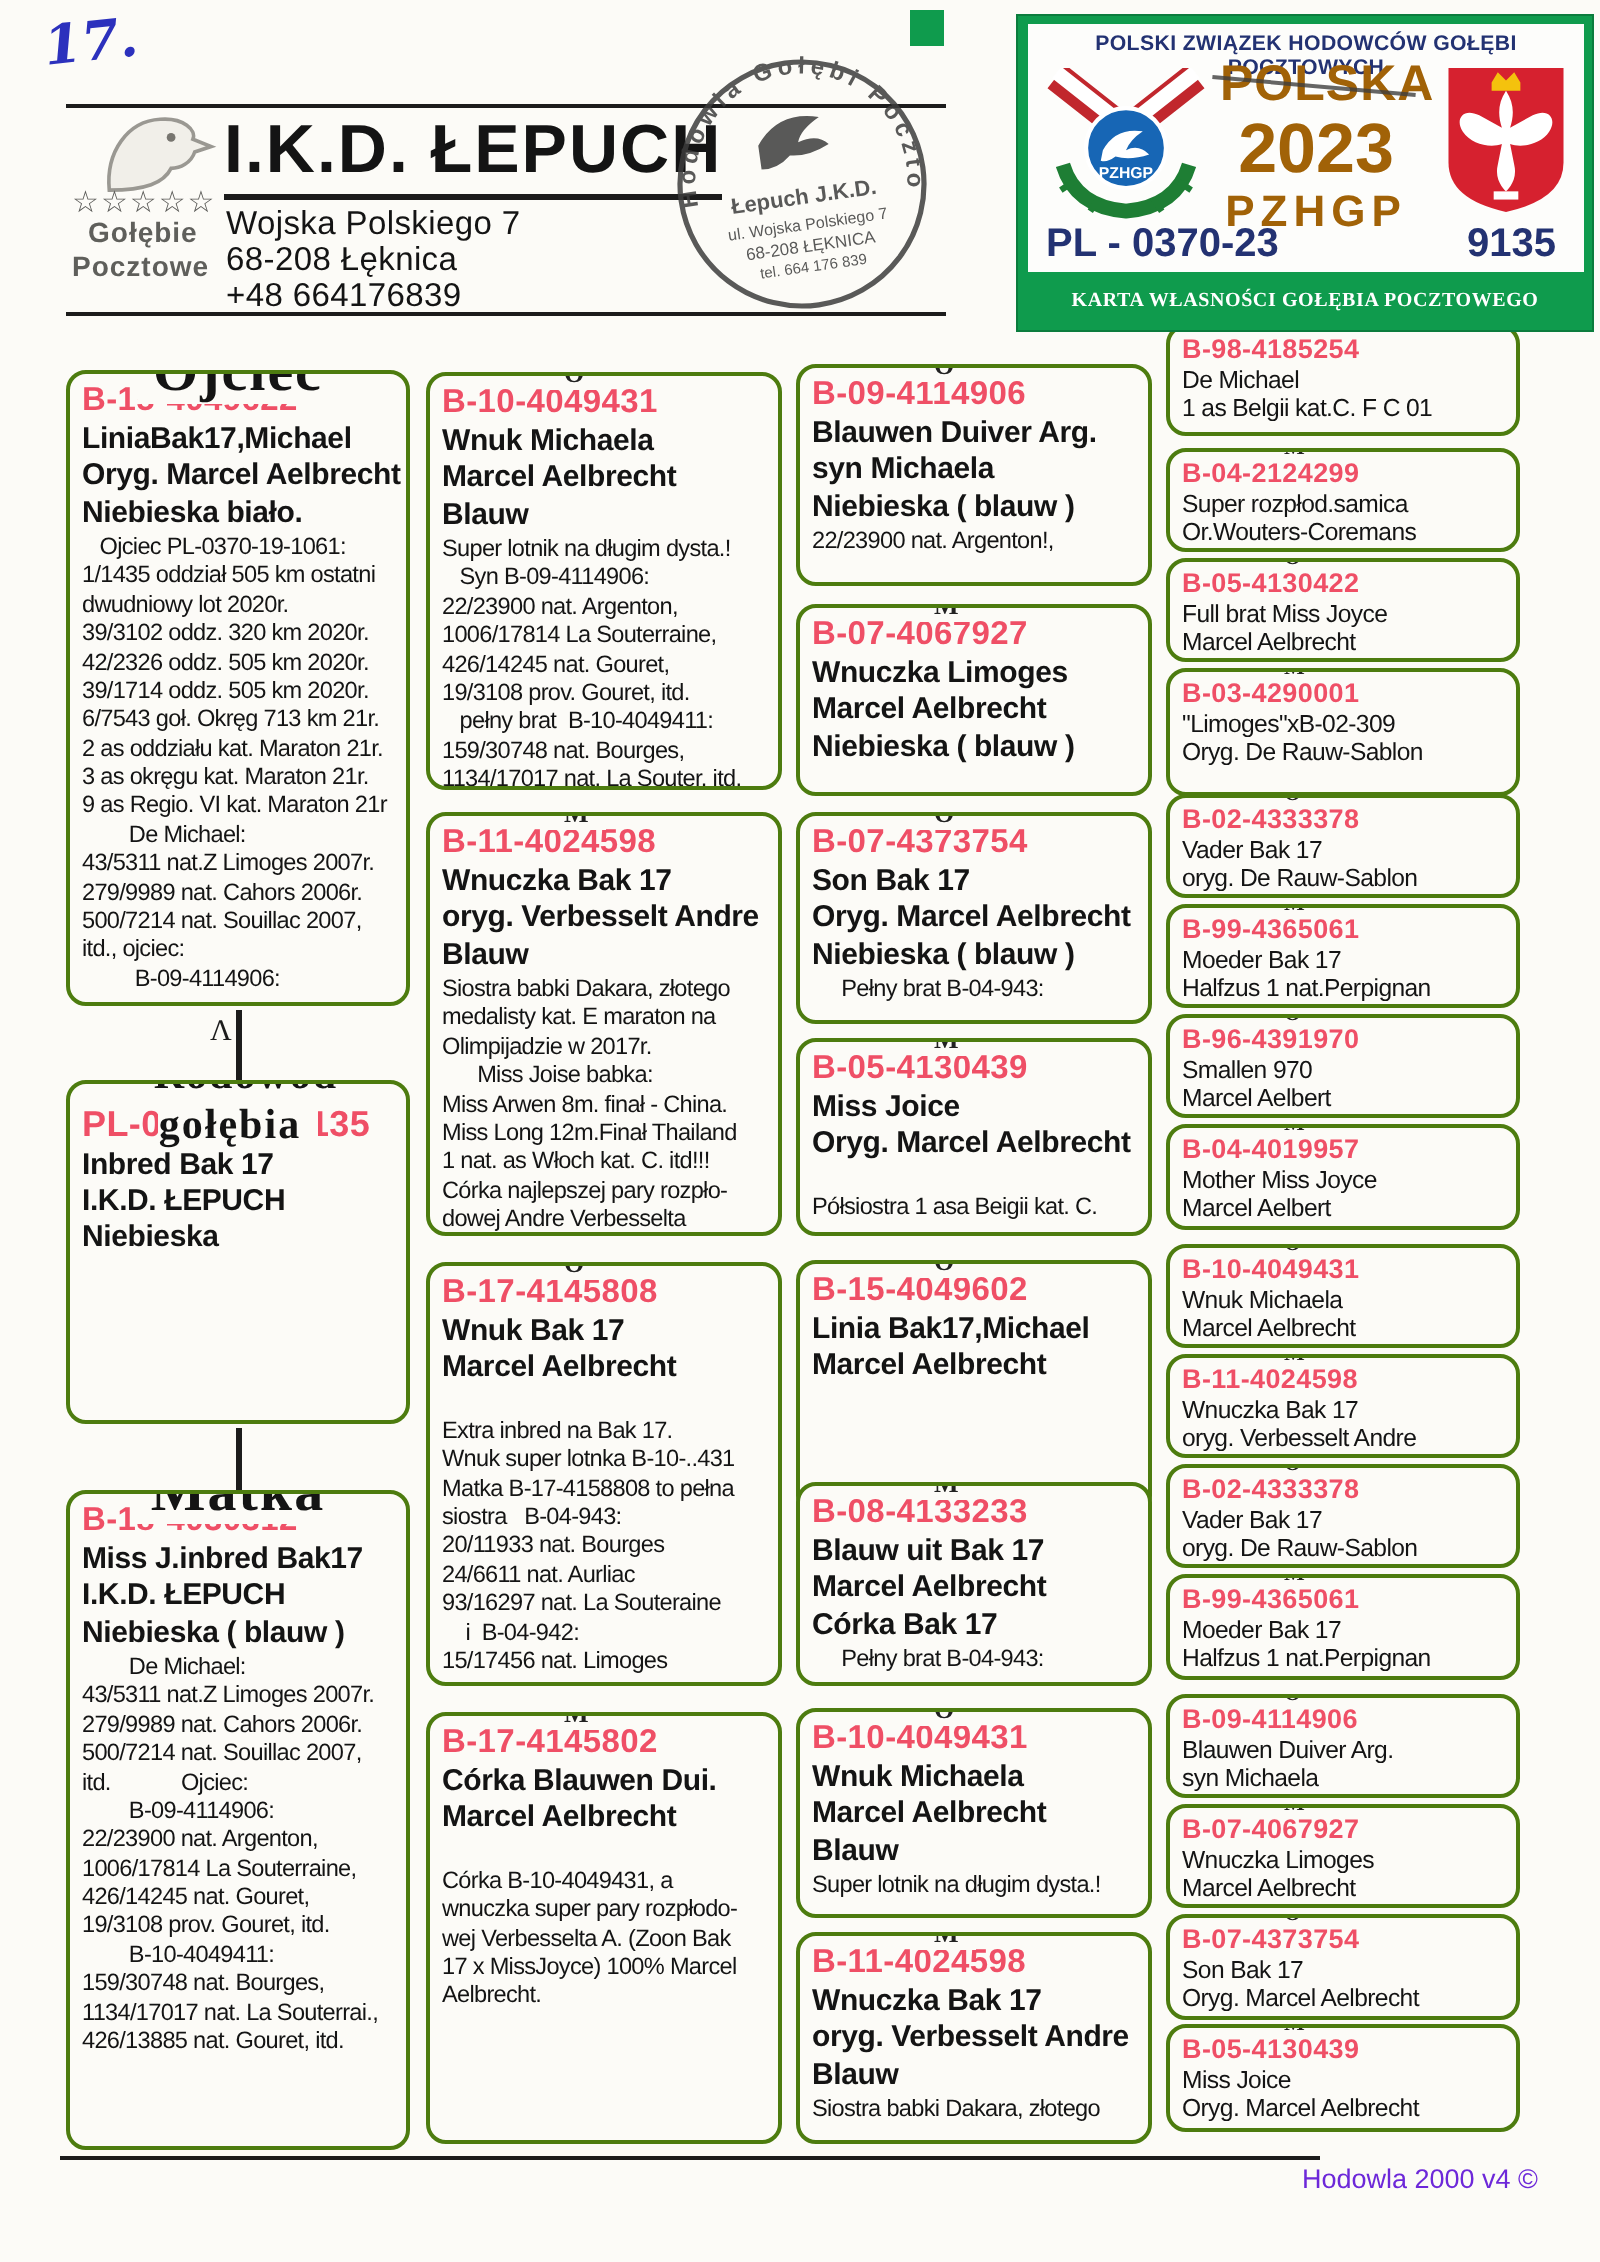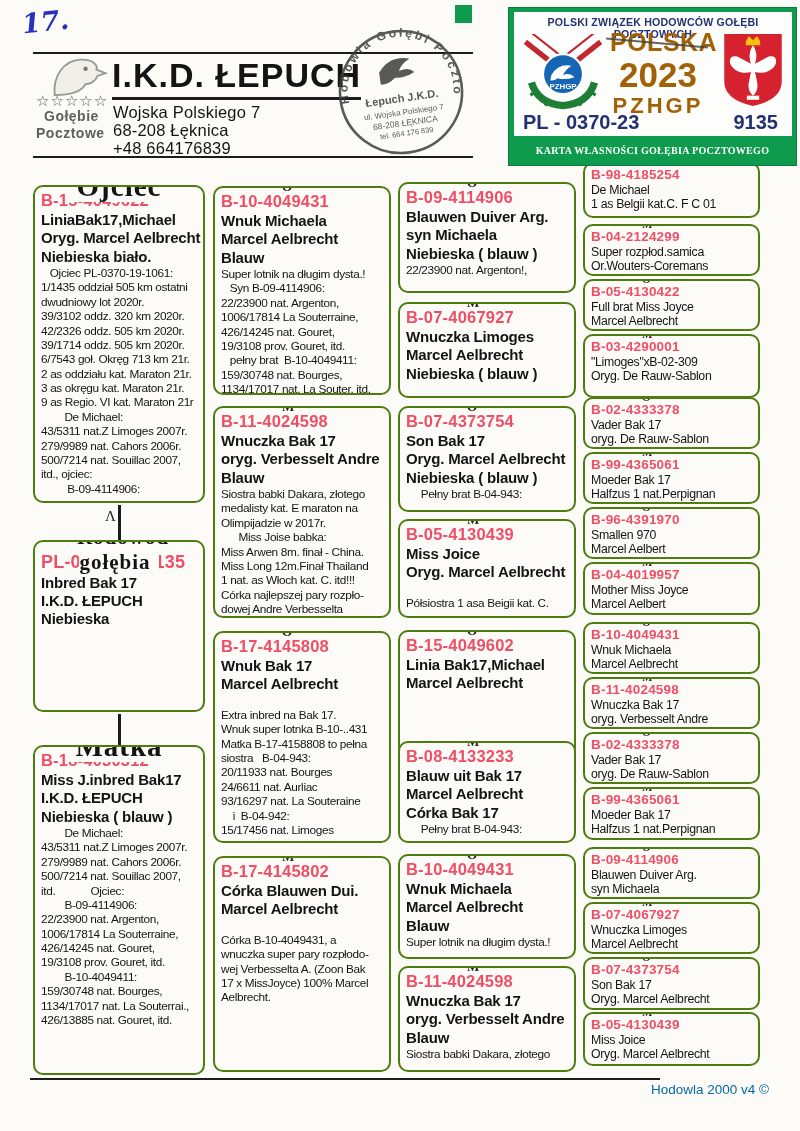--- a/index.html
+++ b/index.html
@@ -46,21 +46,21 @@
   .ring{font-weight:bold;color:#ef4f66;font-size:16.5px;letter-spacing:.2px;line-height:1.25;}
   .ring.small{font-size:13.5px;line-height:1.15;}
   .bline{font-weight:bold;font-size:15px;line-height:1.23;letter-spacing:-.2px;white-space:pre;}
   .tline{font-size:11.8px;line-height:1.22;letter-spacing:-.35px;white-space:pre;}
   .gline{font-size:12.3px;line-height:1.2;letter-spacing:-.3px;white-space:pre;}
   .tick-l{position:absolute;left:-15px;top:50%;width:14px;height:2px;background:#1c1c1c;}
   .tick-r{position:absolute;right:-13px;top:50%;width:12px;height:2px;background:#1c1c1c;}
   .vline{position:absolute;width:2.5px;background:#1c1c1c;}
   .caret{position:absolute;font-family:"Liberation Serif",serif;font-size:15px;color:#1c1c1c;}
   
-  .footer-text{position:absolute;left:620px;top:1082px;width:180px;text-align:center;font-size:13.5px;color:#0369a1;}
+  .footer-text{position:absolute;left:620px;top:1082px;width:180px;text-align:center;font-size:13.5px;color:#6d28d9;}
 </style>
 </head>
 <body>
 
 <div class="page">
 
   <div class="handwritten">17.</div>
 
   <div class="rule" style="left:33px;top:52px;width:440px;"></div>
   <div class="rule" style="left:33px;top:156px;width:440px;"></div>

